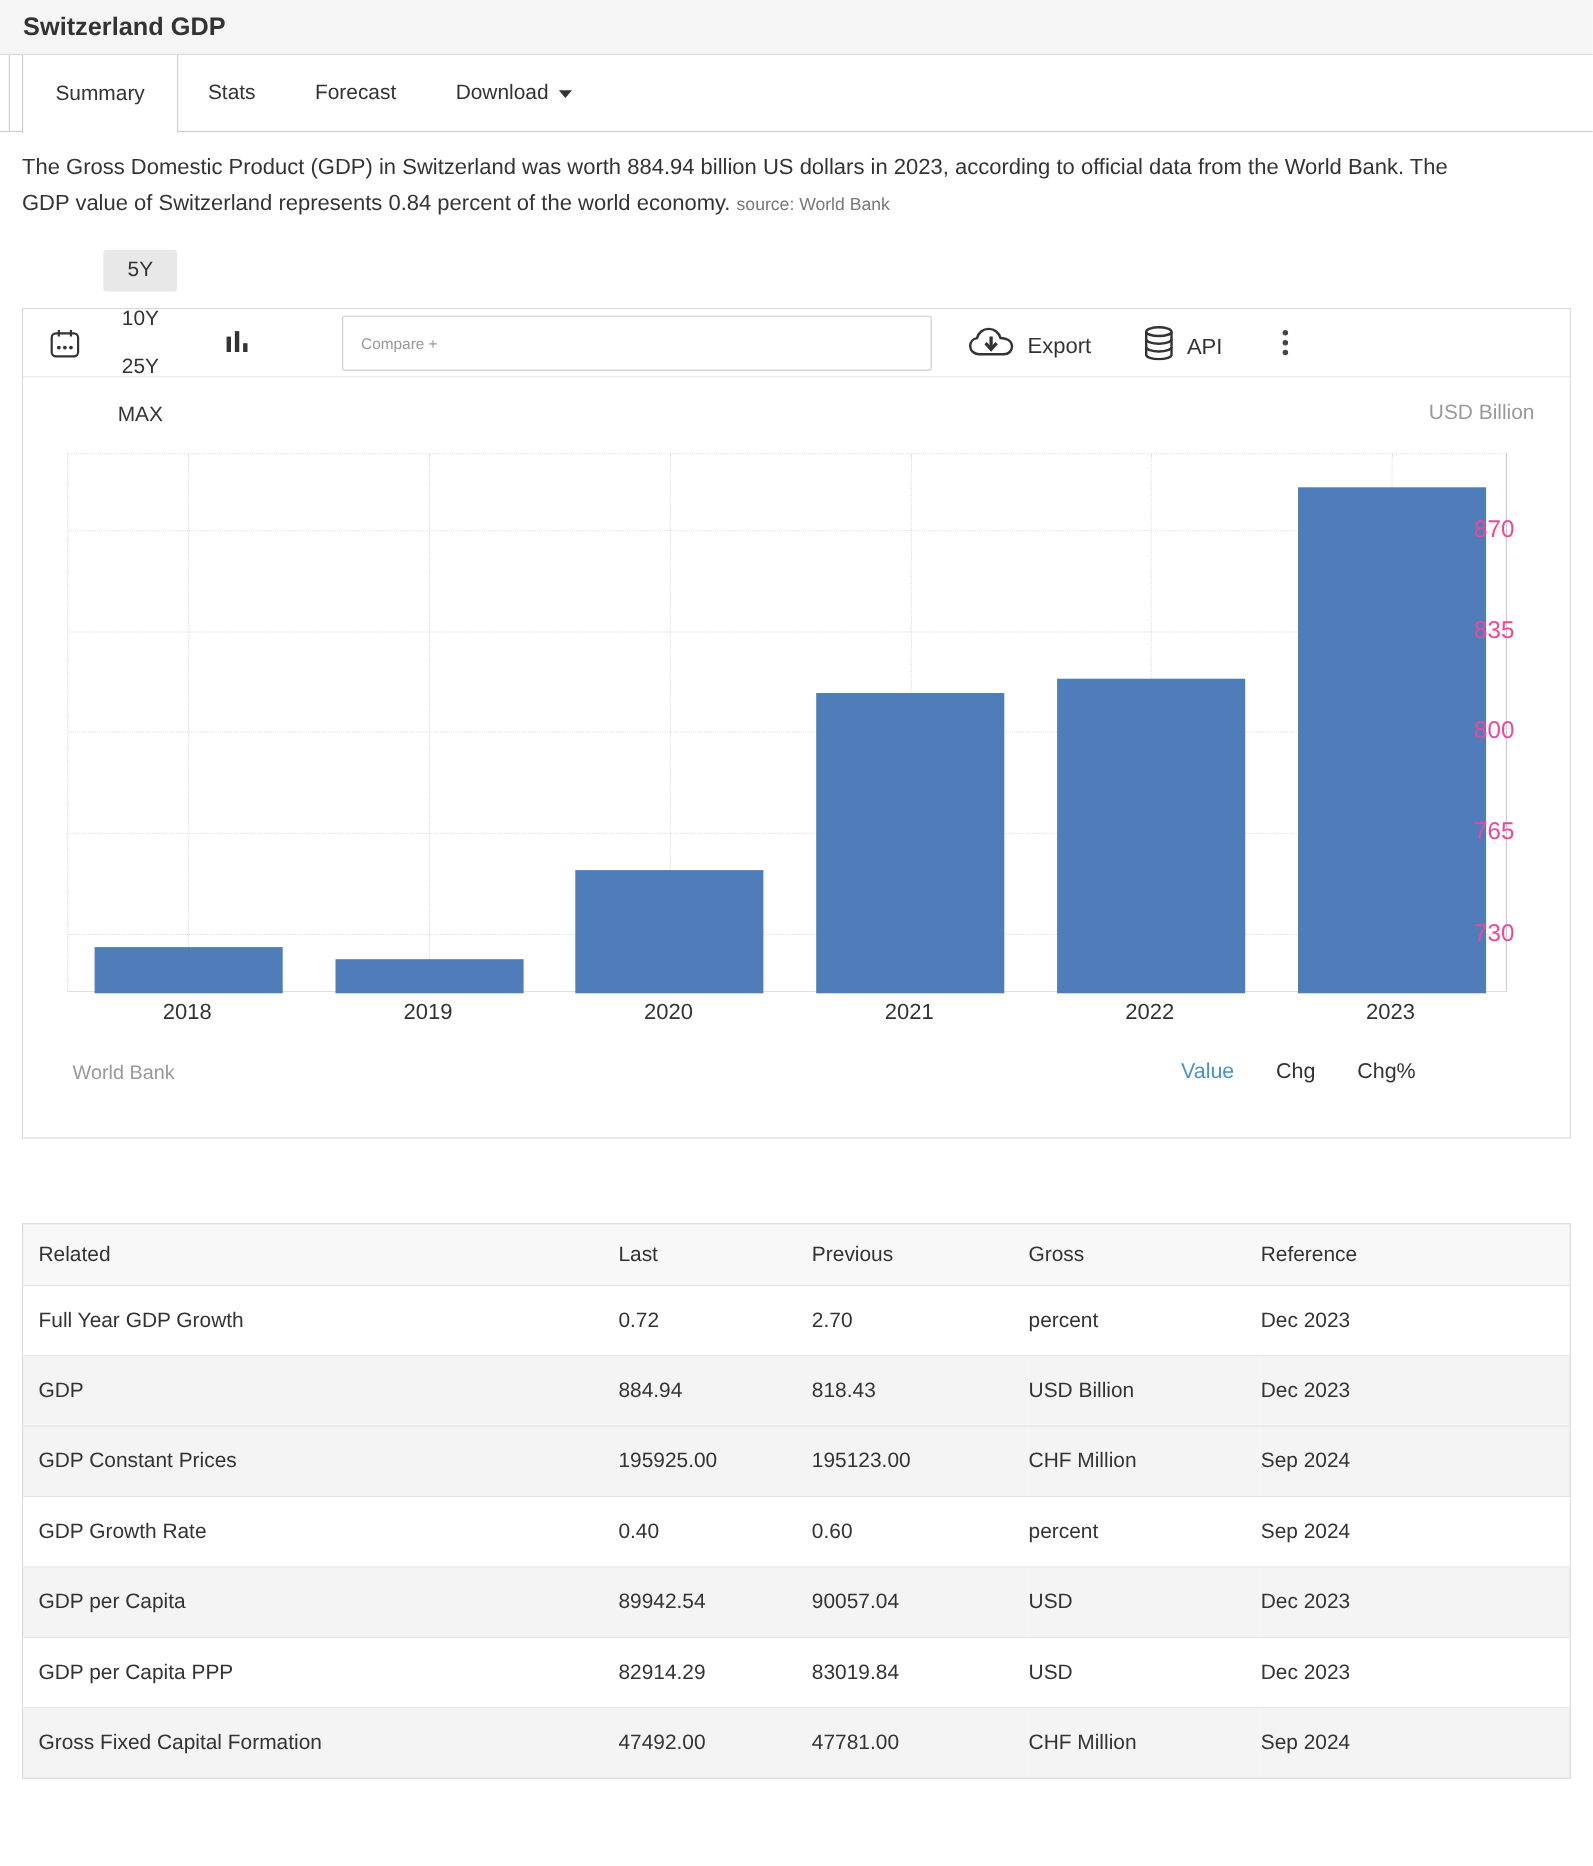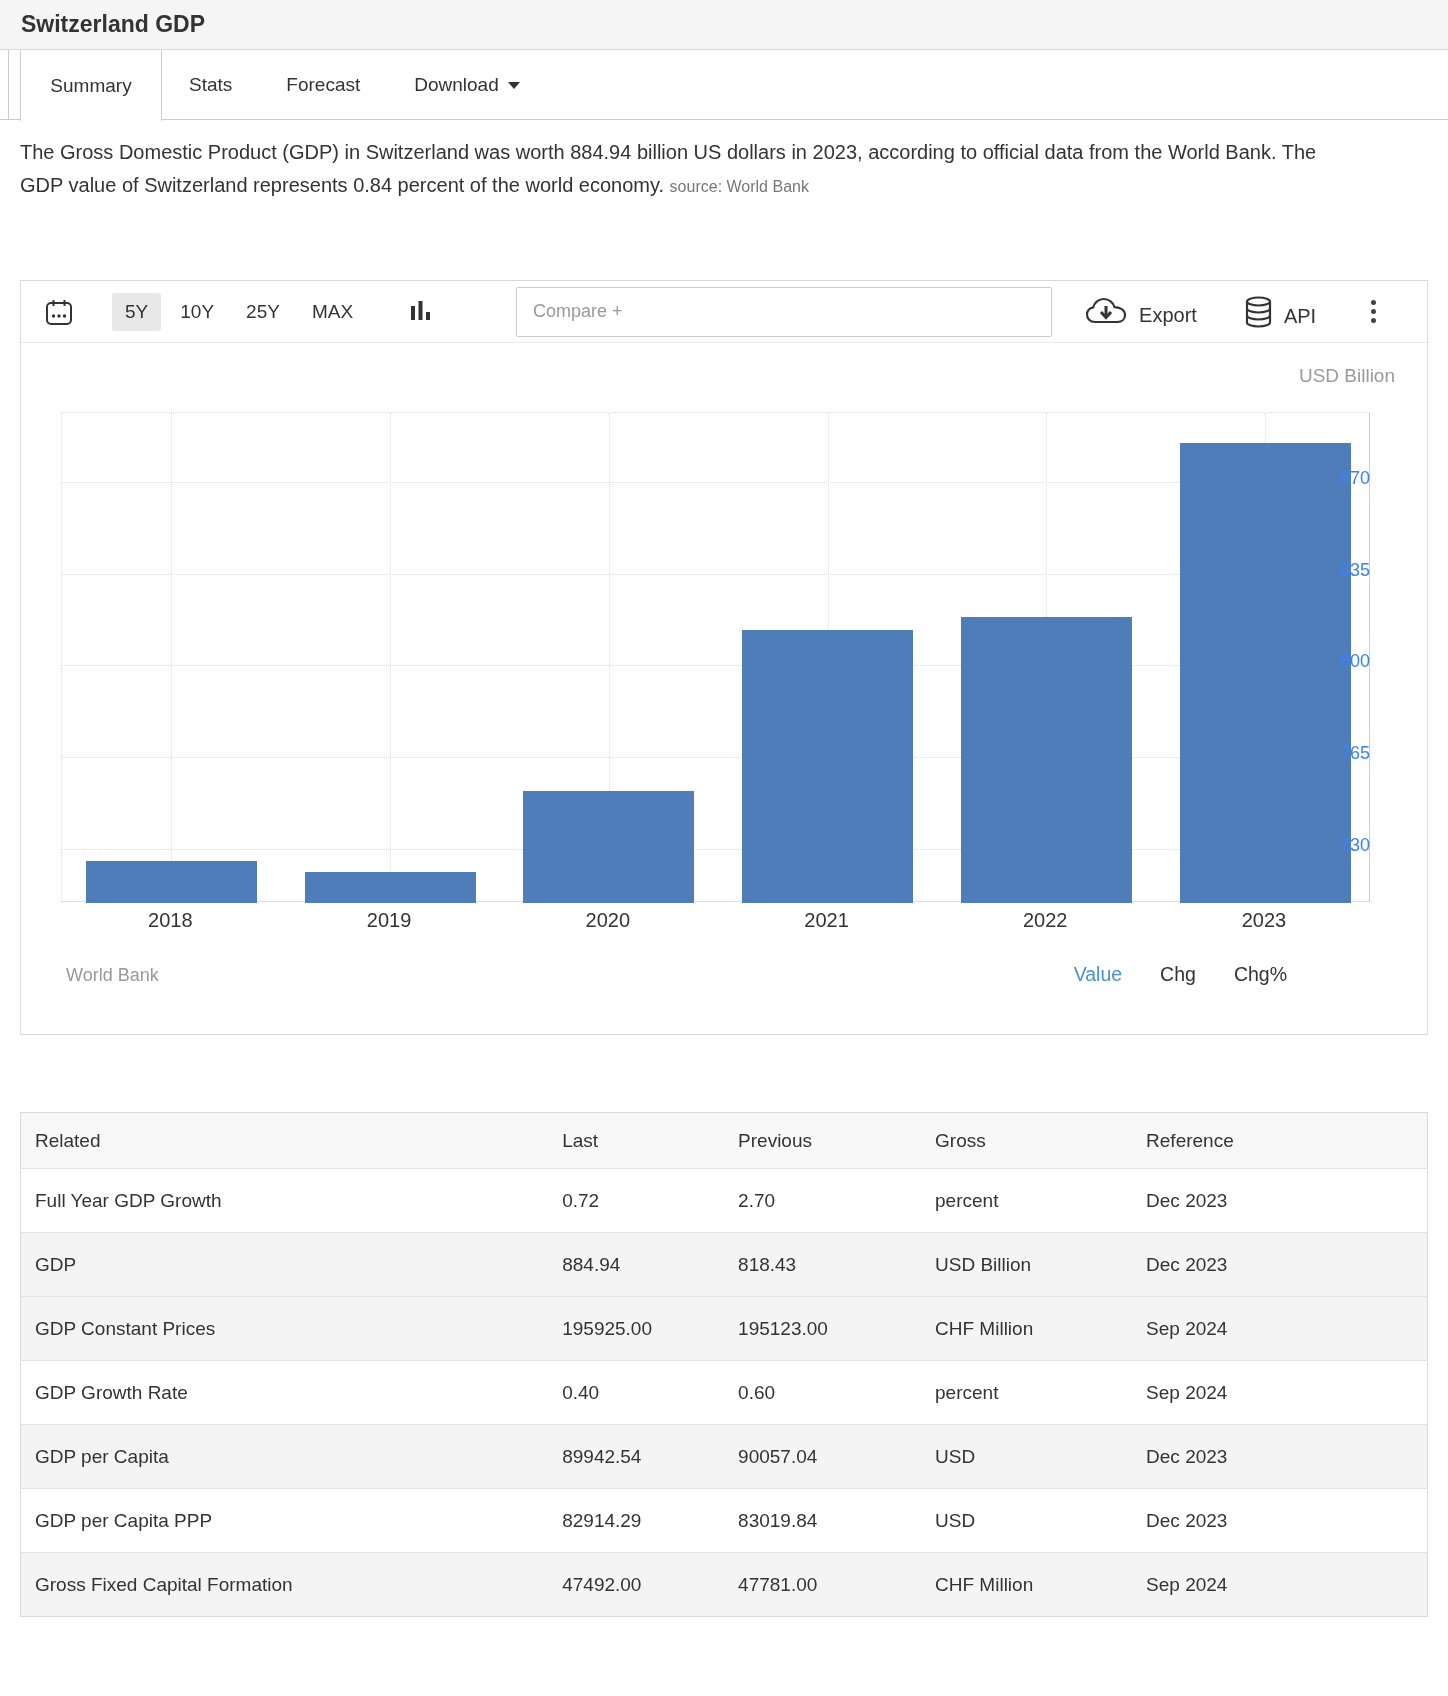--- a/index.html
+++ b/index.html
@@ -25,45 +25,45 @@
 
   
   .description { margin: 16px 20px 0 20px; max-width: 1340px; font-size: 20px; line-height: 33px; color: #333; }
   .description .source-note { font-size: 16px; color: #777; }
 
   
   .chart-card { position: absolute; left: 20px; top: 280px; width: 1408px; height: 755px;
     border: 1px solid #d9d9d9; background: #fff; }
   .chart-toolbar { height: 62px; border-bottom: 1px solid #e8e8e8; display: flex; align-items: center; padding-left: 23px; }
   .icon-btn { background: none; border: none; cursor: pointer; display: flex; align-items: center; }
-  .ranges { display: flex; margin-left: 38px; gap: 6px; }
+  .ranges { display: flex; margin-left: 20px; gap: 6px; flex-direction: column; }
   .range-btn { border: none; background: none; font-size: 19px; color: #333; padding: 8px 13px;
     border-radius: 3px; cursor: pointer; font-family: inherit; }
   .range-btn.active { background: #e8e8e8; }
   .charttype-btn { margin-left: 44px; }
   .compare-input { margin-left: 84px; width: 536px; height: 50px; border: 1px solid #ccc; border-radius: 2px;
-    font-size: 18px; padding: 0 16px; color: #333; font-family: inherit; outline: none; }
+    font-size: 14px; padding: 0 16px; color: #333; font-family: inherit; outline: none; }
   .compare-input::placeholder { color: #999; }
   .tool-right { display: flex; align-items: flex-end; background: none; border: none; cursor: pointer;
     font-size: 20px; color: #333; font-family: inherit; }
   .tool-right .lbl { margin-left: 12px; }
   .export-btn { margin-left: 33px; }
   .api-btn { margin-left: 48px; }
   .kebab-btn { margin-left: 55px; flex-direction: column; gap: 4px; }
   .kebab-btn .dot { width: 5px; height: 5px; border-radius: 50%; background: #444; }
 
   .chart-region { position: relative; width: 100%; height: 691px; }
   .unit-label { position: absolute; top: 22px; right: 32px; font-size: 19px; color: #9a9a9a; }
   .plot { position: absolute; left: 40px; top: 69px; width: 1309px; height: 490px;
     border-top: 1px dotted #ddd; border-left: 1px dotted #ddd;
     border-right: 1px solid #ccc; border-bottom: 1px solid #ddd; }
   .gridline-h { position: absolute; left: 0; width: 100%; height: 0; border-top: 1px dotted #ddd; }
   .gridline-v { position: absolute; top: 0; height: 100%; width: 0; border-left: 1px dotted #ddd; }
   .bar { position: absolute; background: #4e7db9; }
-  .ytick { position: absolute; left: 1319px; width: 70px; font-size: 18px; color: #3b82f6; }
+  .ytick { position: absolute; left: 1319px; width: 70px; font-size: 22px; color: #ec4899; }
   .xtick { position: absolute; top: 566px; width: 120px; text-align: center; font-size: 20px; color: #333; }
   .chart-source { position: absolute; left: 45px; top: 622px; font-size: 18px; color: #999; }
   .legend { position: absolute; right: 140px; top: 620px; display: flex; gap: 38px; }
   .legend-item { font-size: 19.5px; color: #333; cursor: pointer; }
   .legend-item.active { color: #4a90d2; }
 
   
   .related-table { position: absolute; left: 20px; top: 1112px; width: 1408px;
     border: 1px solid #d9d9d9; border-collapse: collapse; table-layout: fixed; font-size: 19px; }
   .related-table th, .related-table td { text-align: left; font-weight: normal; vertical-align: middle; padding: 0; }

